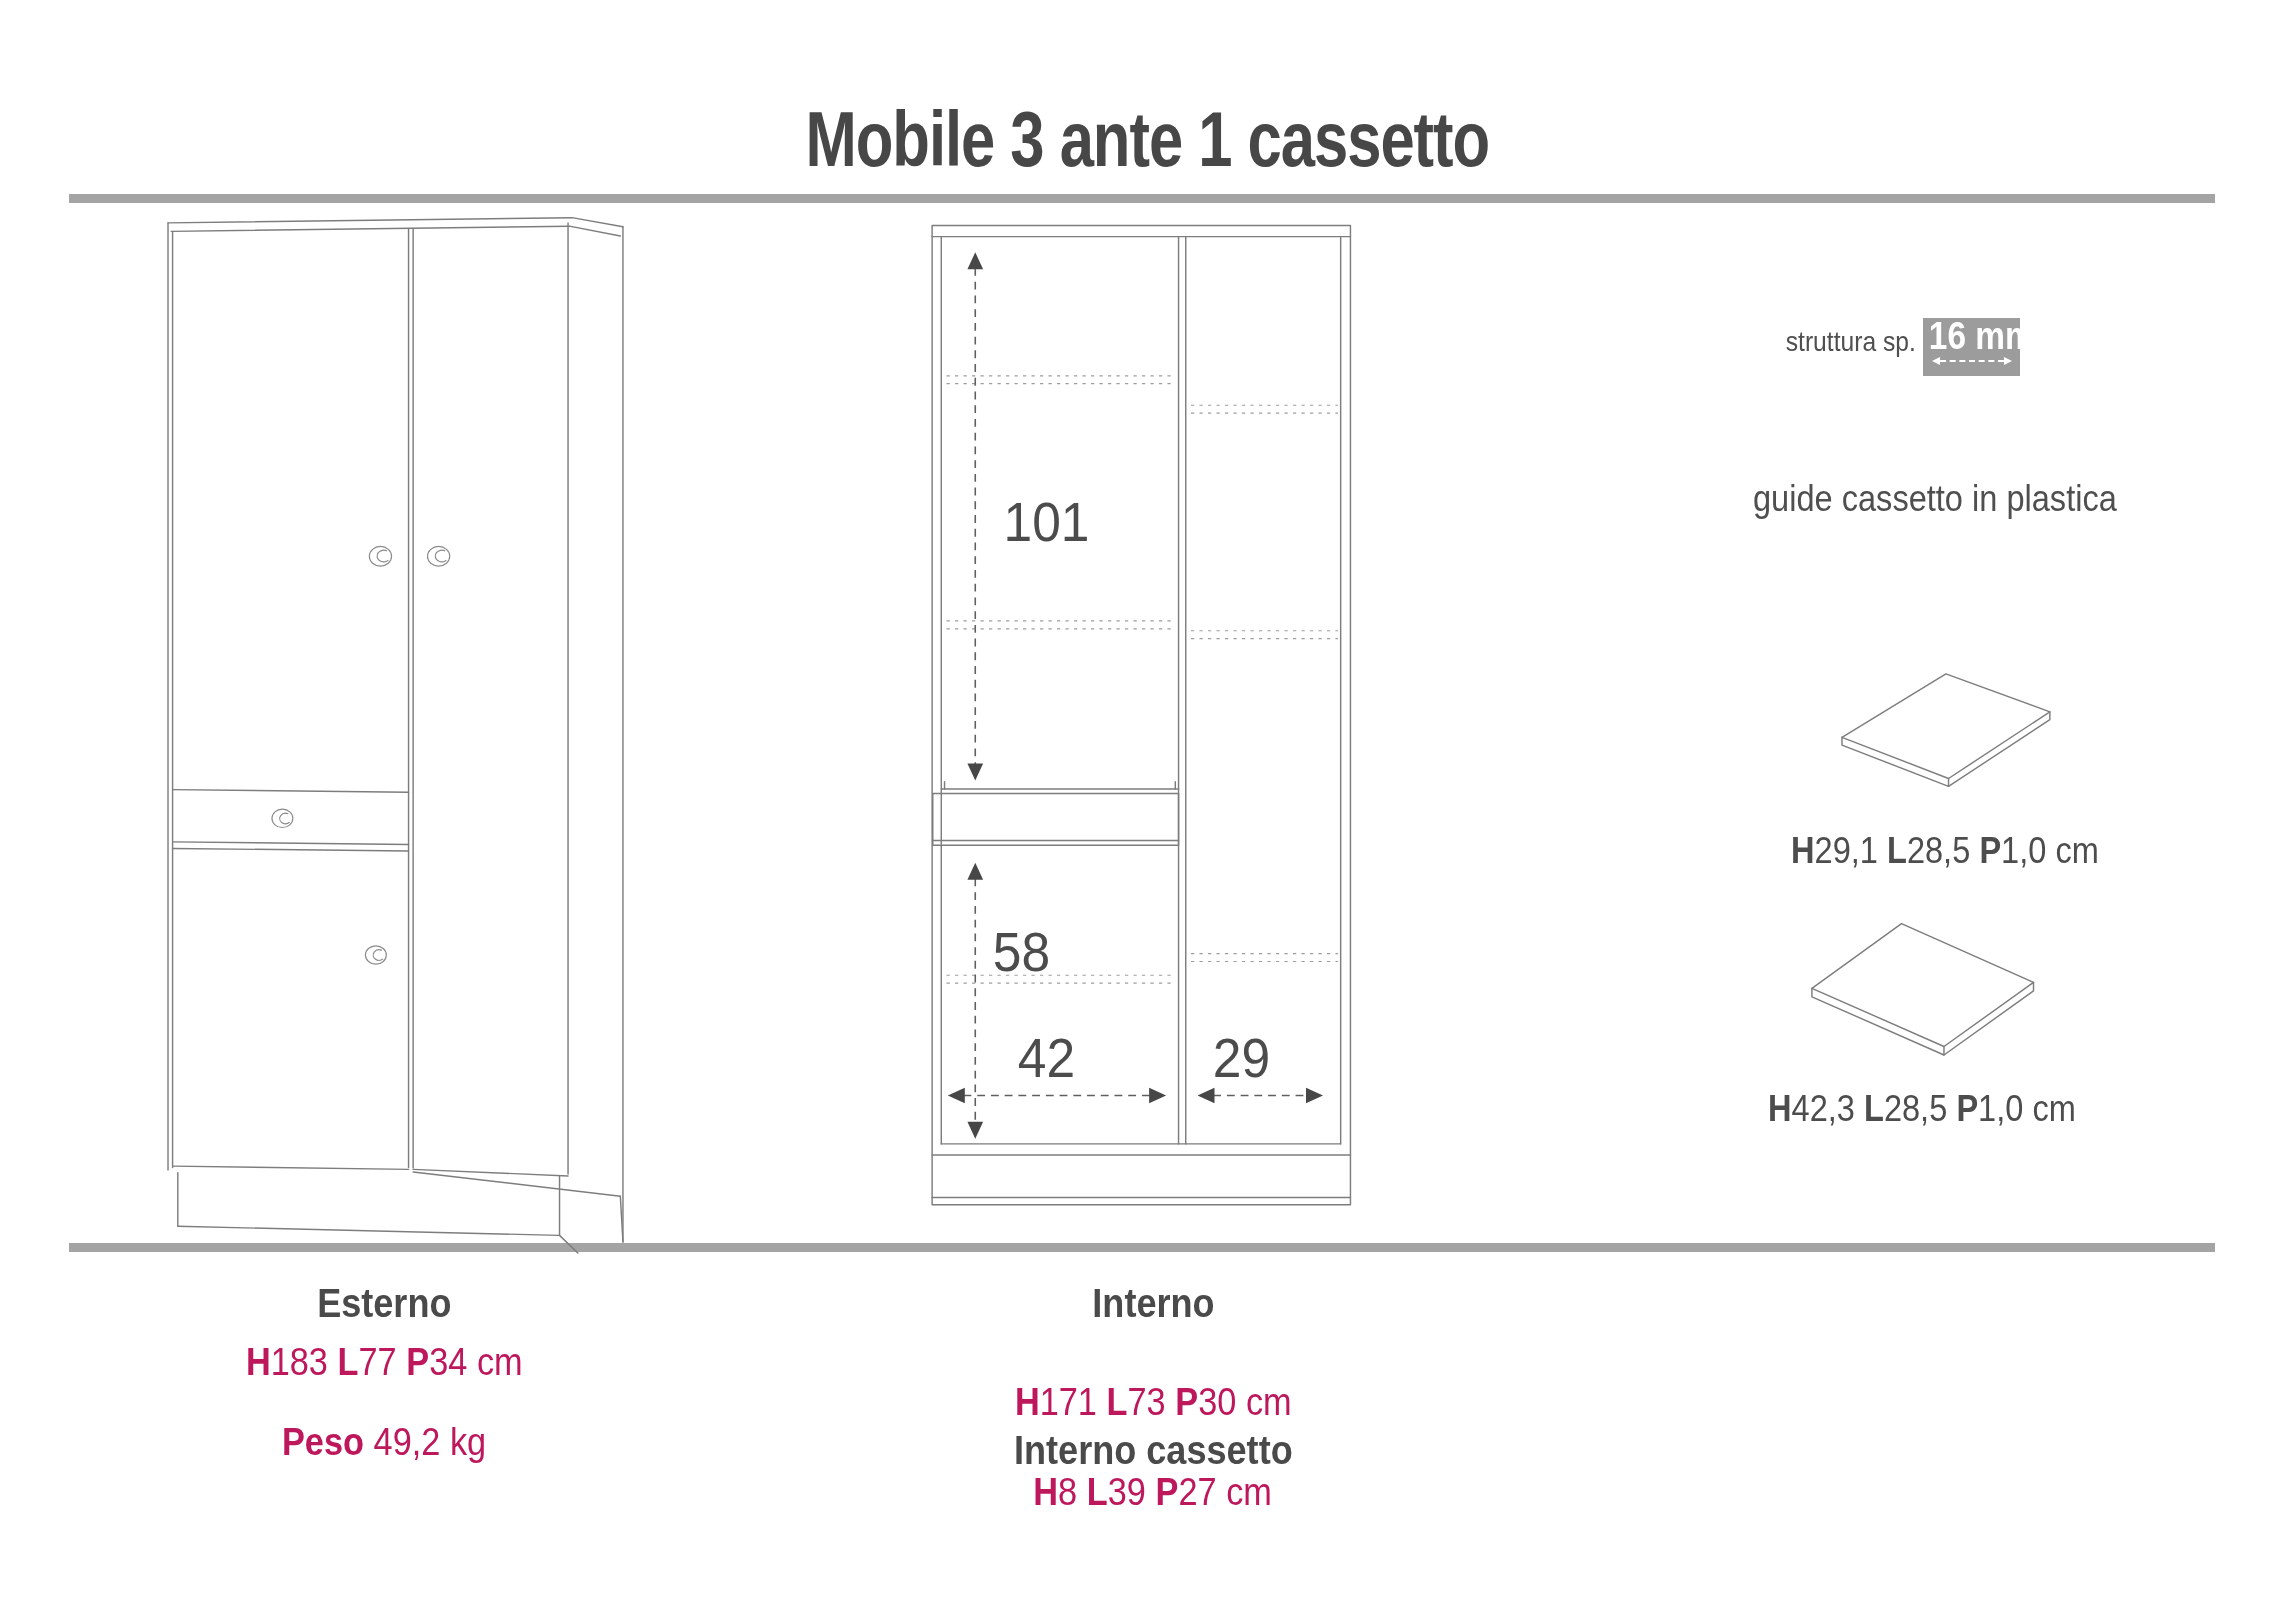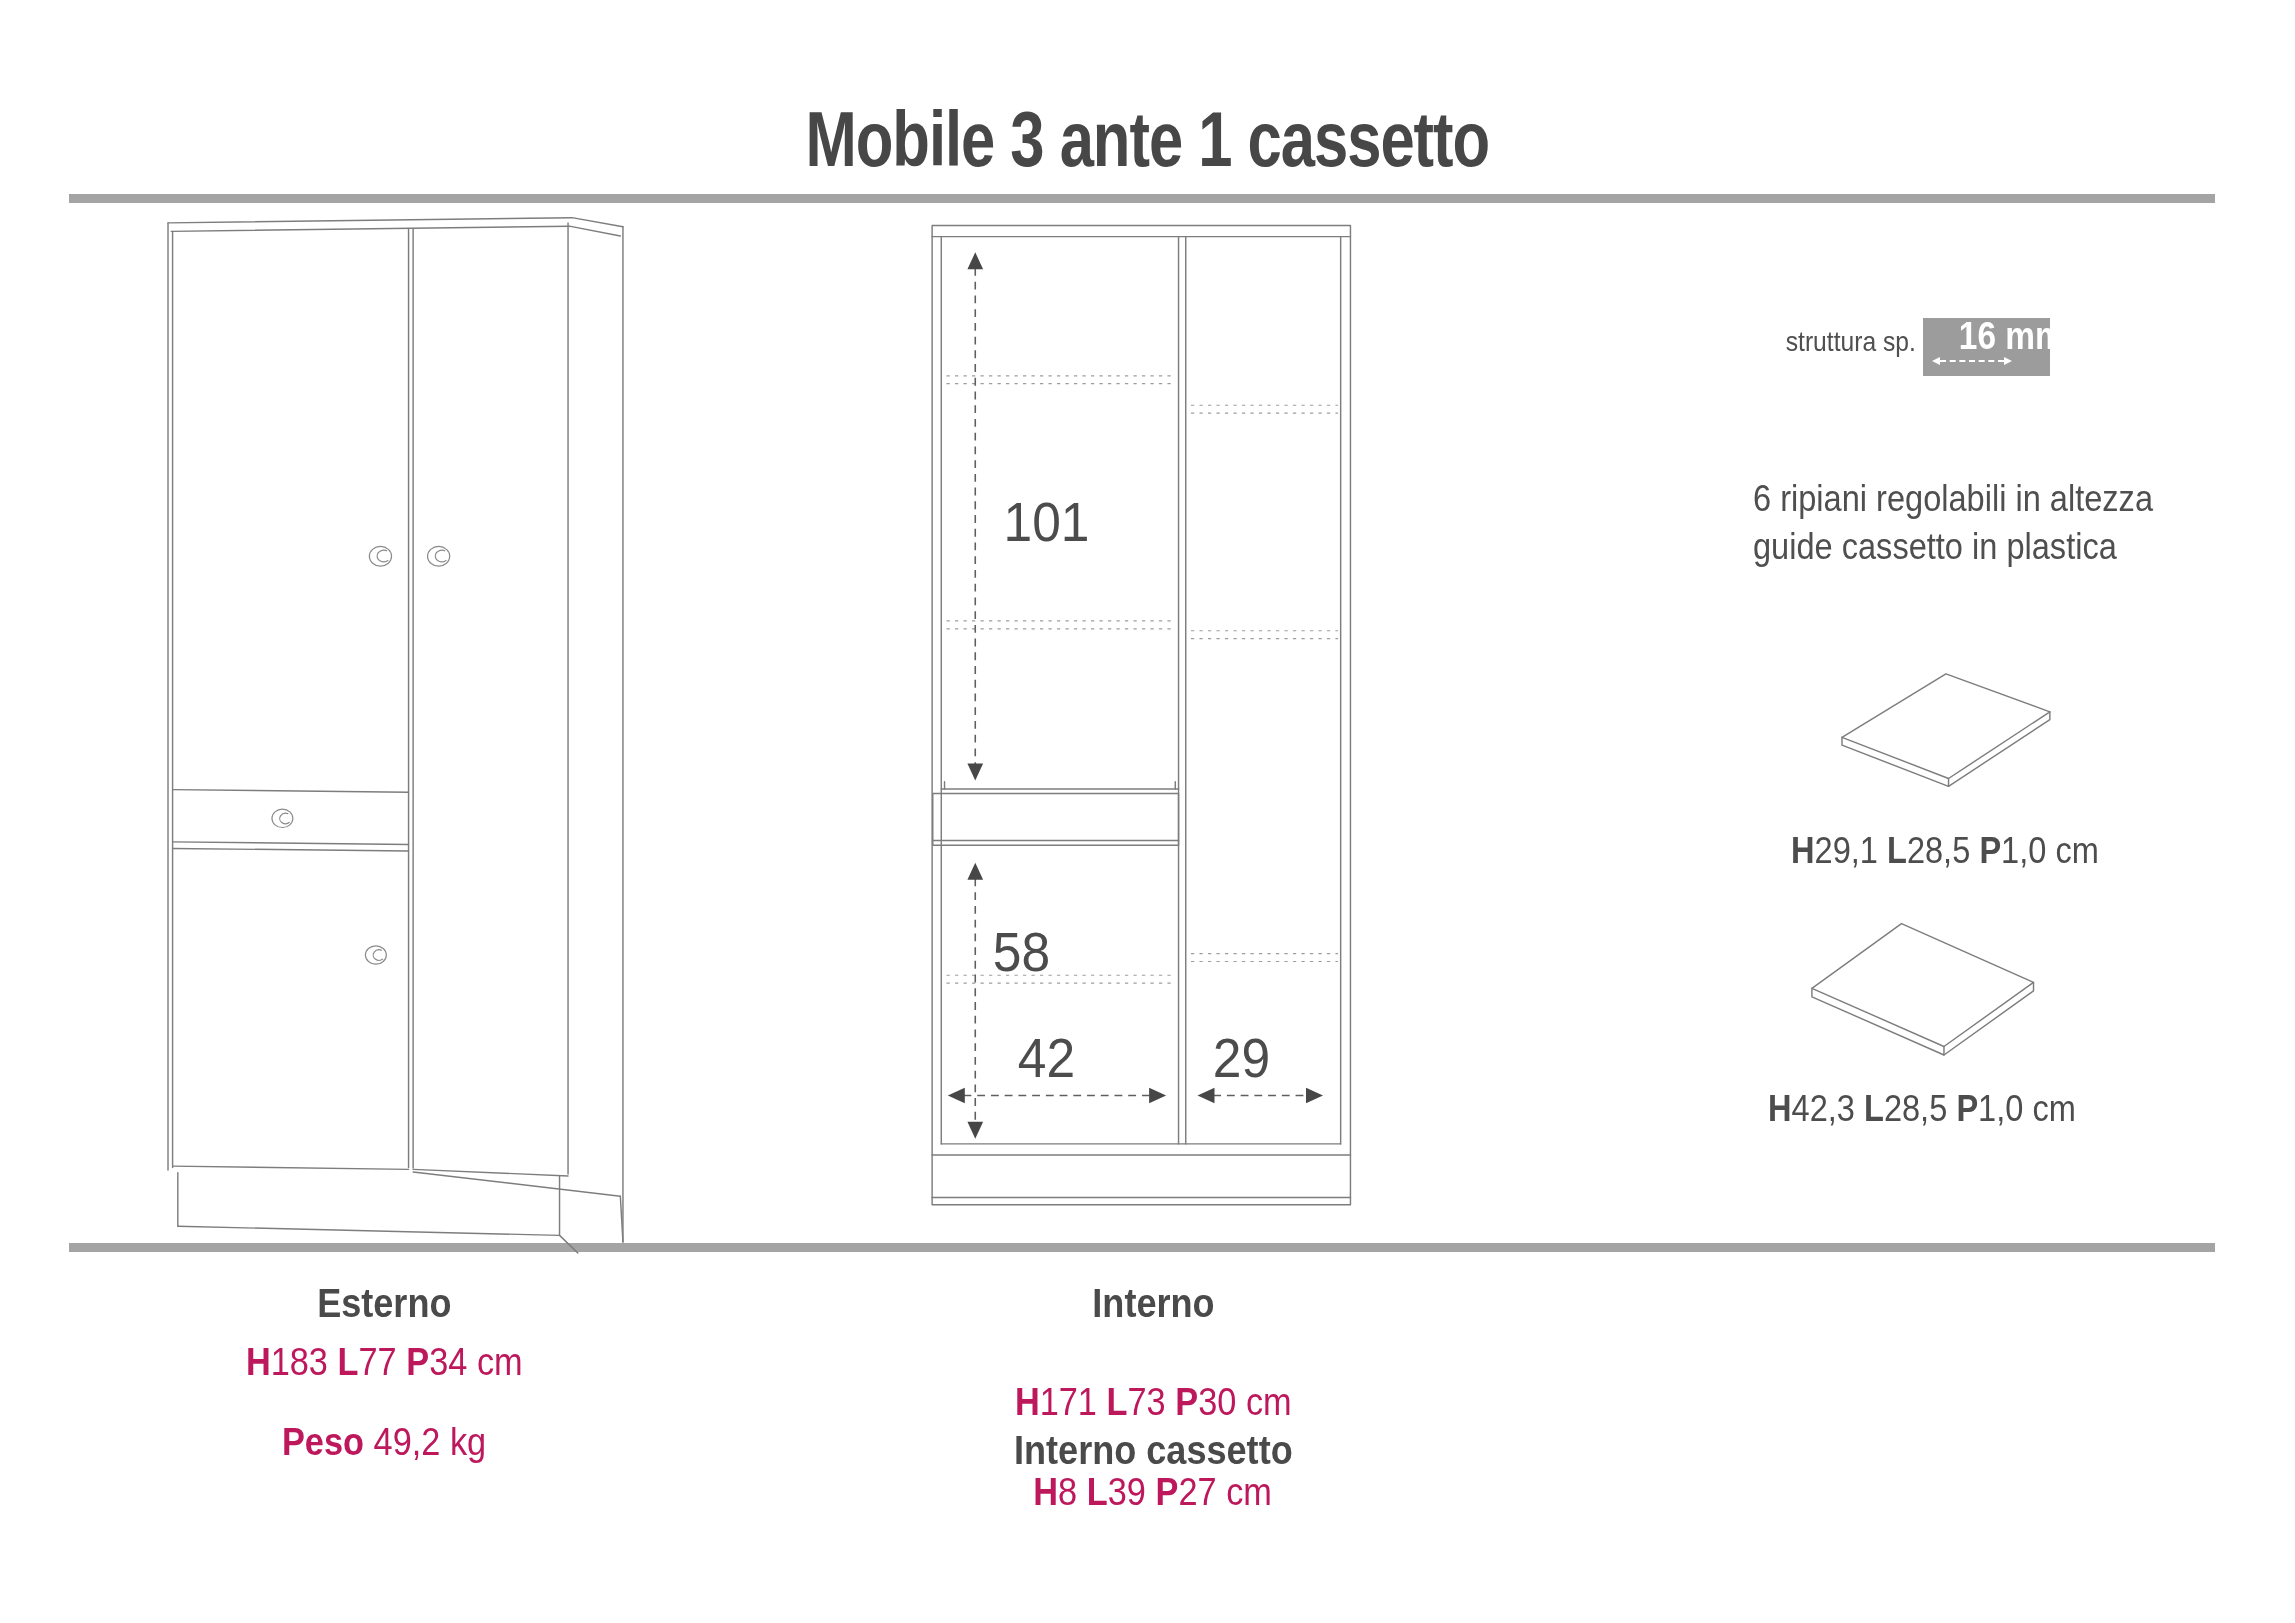--- a/index.html
+++ b/index.html
@@ -28,21 +28,20 @@
   .dimnum{
     font-size:56px;color:#4c4c4c;text-align:center;width:131px;
     transform:scaleX(0.92);transform-origin:center;white-space:nowrap;
   }
   
   #struttura-label{left:1654px;top:326px;width:262px;text-align:right;font-size:28px;color:#4f4f4f;}
   #struttura-label .squeeze{display:inline-block;transform:scaleX(0.88);transform-origin:right;white-space:nowrap;}
   #badge{
     left:1923px;top:318px;width:97px;height:58px;background:#9c9c9c;
     text-align:left;
-    padding-left:30px;
   }
   #badge .val{display:block;margin-top:-1.3px;font-size:38px;line-height:39px;font-weight:700;color:#ffffff;
     transform:scaleX(0.88);transform-origin:center;white-space:nowrap;}
   .badge-arrow{position:absolute;left:8.5px;top:39px;width:80px;display:flex;align-items:center;}
   .badge-arrow .tri-l{width:0;height:0;border-style:solid;border-width:4.6px 8.5px 4.6px 0;border-color:transparent #ffffff transparent transparent;}
   .badge-arrow .dash{flex:1;height:0;border-top:2.6px dashed #ffffff;}
   .badge-arrow .tri-r{width:0;height:0;border-style:solid;border-width:4.6px 0 4.6px 8.5px;border-color:transparent transparent transparent #ffffff;}
   #features{left:1753px;top:475px;font-size:37px;line-height:48px;color:#4f4f4f;}
   #features .squeeze{display:inline-block;transform:scaleX(0.88);transform-origin:left;white-space:nowrap;}
   
@@ -175,21 +174,20 @@
   <div class="abs" id="badge">
     <span class="val">16 mm</span>
     <span class="badge-arrow">
       <span class="tri-l"></span>
         <span class="dash"></span>
         <span class="tri-r"></span>
     </span>
   </div>
 
   <div class="abs" id="features">
-    <div><span class="squeeze">6 ripiani regolabili in altezza</span></div>
     <div><span class="squeeze">guide cassetto in plastica</span></div>
   </div>
 
   <div class="abs speccap" style="left:1752px;top:830px;width:386px;">
     <span class="squeeze">
       <b class="dl">H</b><span>29,1</span><span class="sp"></span><b class="dl">L</b><span>28,5</span><span class="sp"></span><b class="dl">P</b><span>1,0</span><span class="sp"></span><span>cm</span>
     </span>
   </div>
   <div class="abs speccap" style="left:1729px;top:1088px;width:386px;">
     <span class="squeeze">

